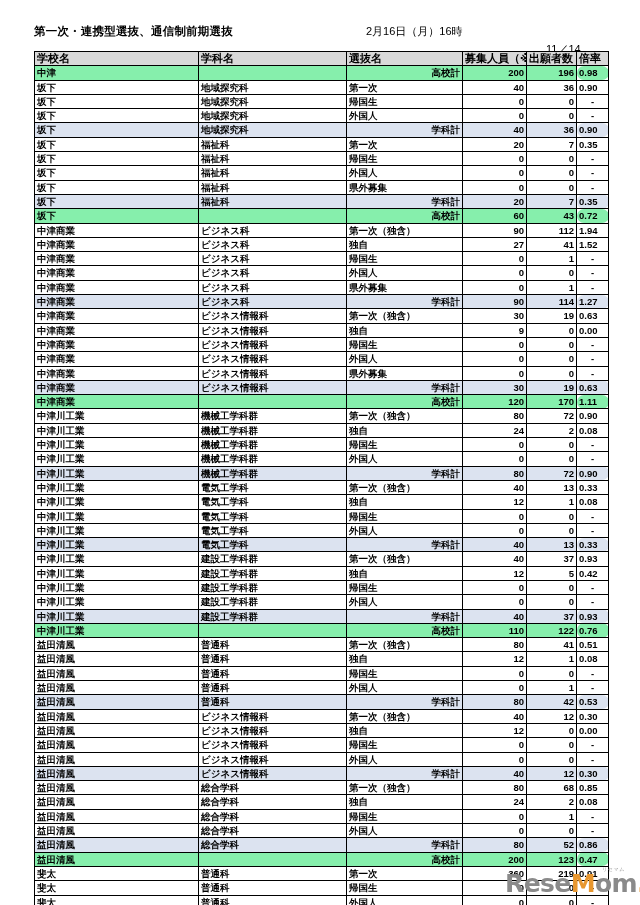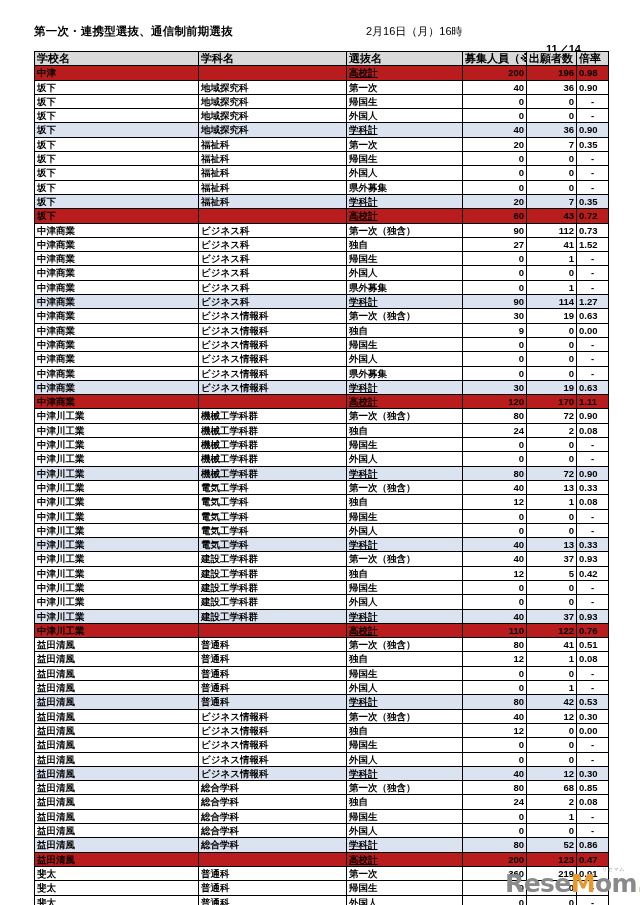--- a/index.html
+++ b/index.html
@@ -45,21 +45,21 @@
     position: absolute;
     left: 366px;
     font-size: 11px;
     font-weight: normal;
     white-space: nowrap;
   }
   .doc-page {
     position: absolute;
     left: 546px;
     font-size: 11px;
-    font-weight: bold;
+    font-weight: normal;
     white-space: nowrap;
     margin-top: 36px;
   }
 
   
   .table-wrap {
     position: absolute;
     top: 51px;
     left: 34px;
     width: 574px;
@@ -92,27 +92,27 @@
 
   table.sheet thead th {
     background: #d9d9d9;
     text-align: left;
     font-size: 11px;
   }
   table.sheet thead th.num { text-align: left; }
 
   td.txt  { text-align: left; }
   td.num  { text-align: right; padding-right: 3px; }
-  td.sel-total { padding-right: 3px; text-decoration: underline; }
-  td.ratio { text-align: left; padding-left: 3px; }
+  td.sel-total { text-align: right; padding-right: 3px; }
+  td.ratio { text-align: left; padding-left: 3px; border-radius: 7px; }
   td.ratio-dash { text-align: center; }
 
   tr.r-normal td { background: #ffffff; }
   tr.r-dept    td { background: #dce3f0; }
-  tr.r-school  td { background: #b91c1c; }
+  tr.r-school  td { background: #86efac; }
 
   
   tr.r-school td { border-top: 1.4px solid #000; border-bottom: 1.4px solid #000; }
 
   
   .watermark {
     position: absolute;
     left: 505px;
     top: 866px;
     width: 126px;
@@ -259,21 +259,21 @@
             <td class="num">60</td>
             <td class="num">43</td>
             <td class="ratio">0.72</td>
           </tr>
           <tr class="r-normal">
             <td class="txt">中津商業</td>
             <td class="txt">ビジネス科</td>
             <td class="txt">第一次（独含）</td>
             <td class="num">90</td>
             <td class="num">112</td>
-            <td class="ratio">0.73</td>
+            <td class="ratio">1.94</td>
           </tr>
           <tr class="r-normal">
             <td class="txt">中津商業</td>
             <td class="txt">ビジネス科</td>
             <td class="txt">独自</td>
             <td class="num">27</td>
             <td class="num">41</td>
             <td class="ratio">1.52</td>
           </tr>
           <tr class="r-normal">

